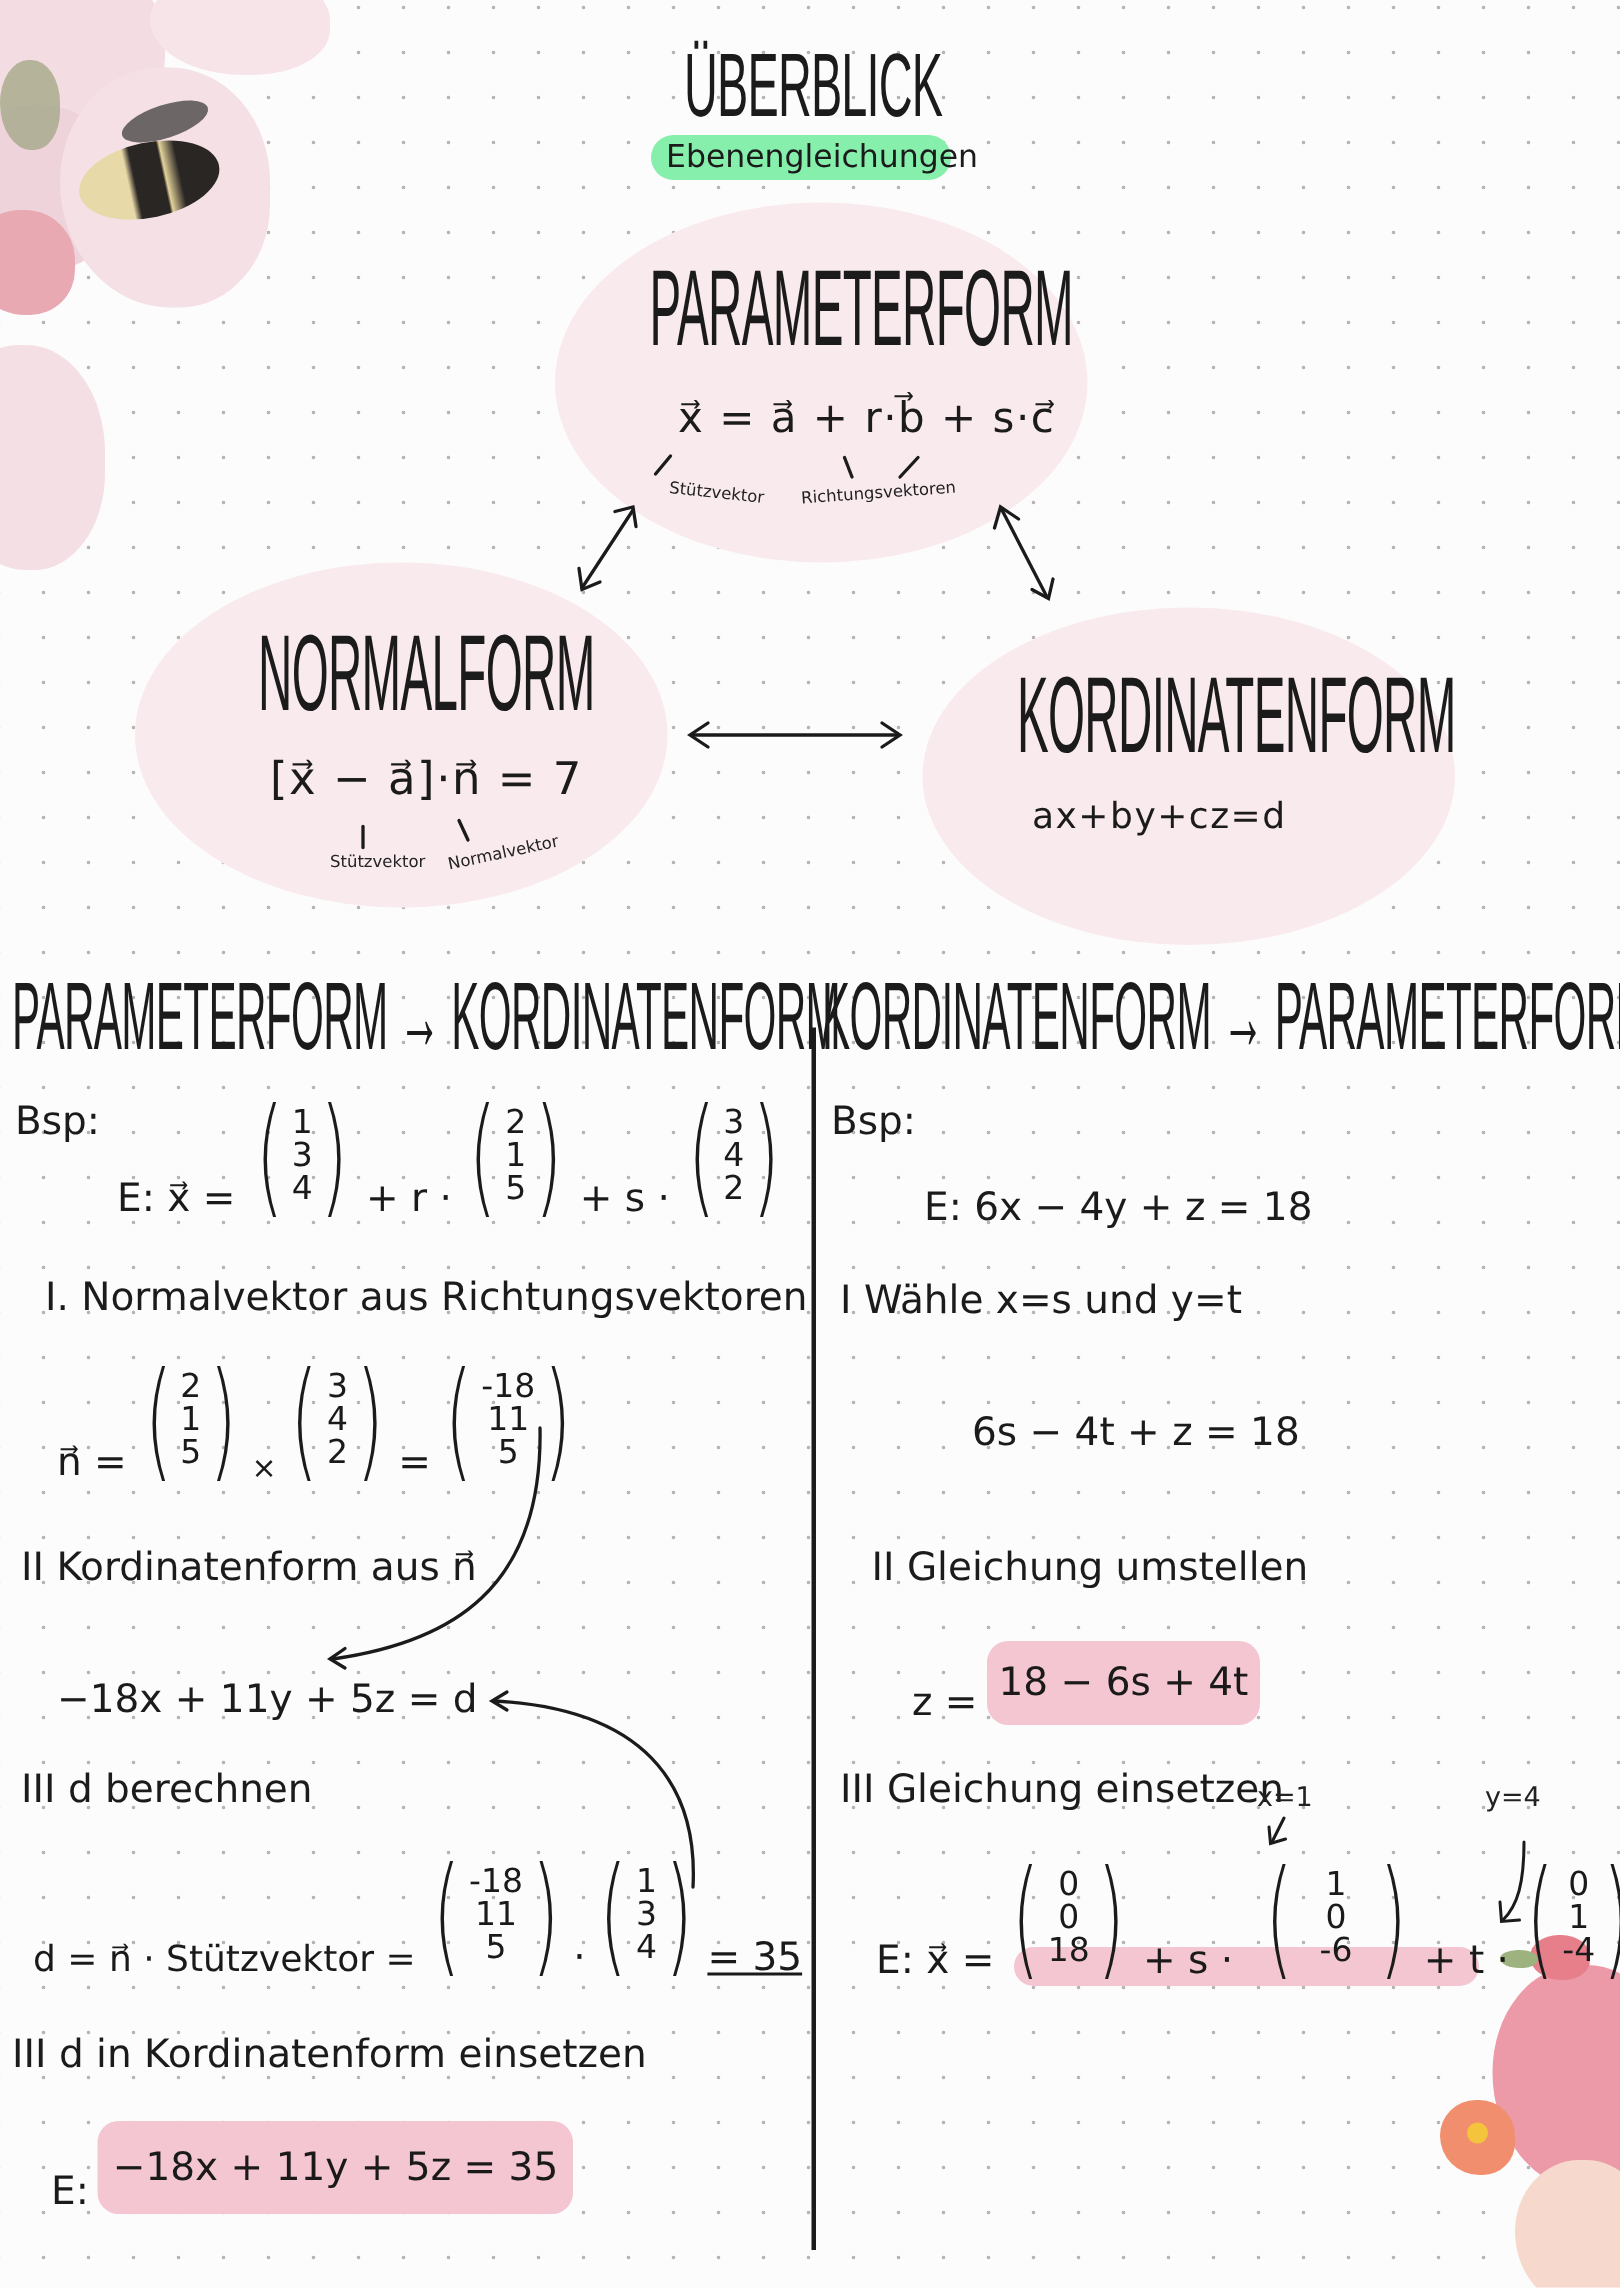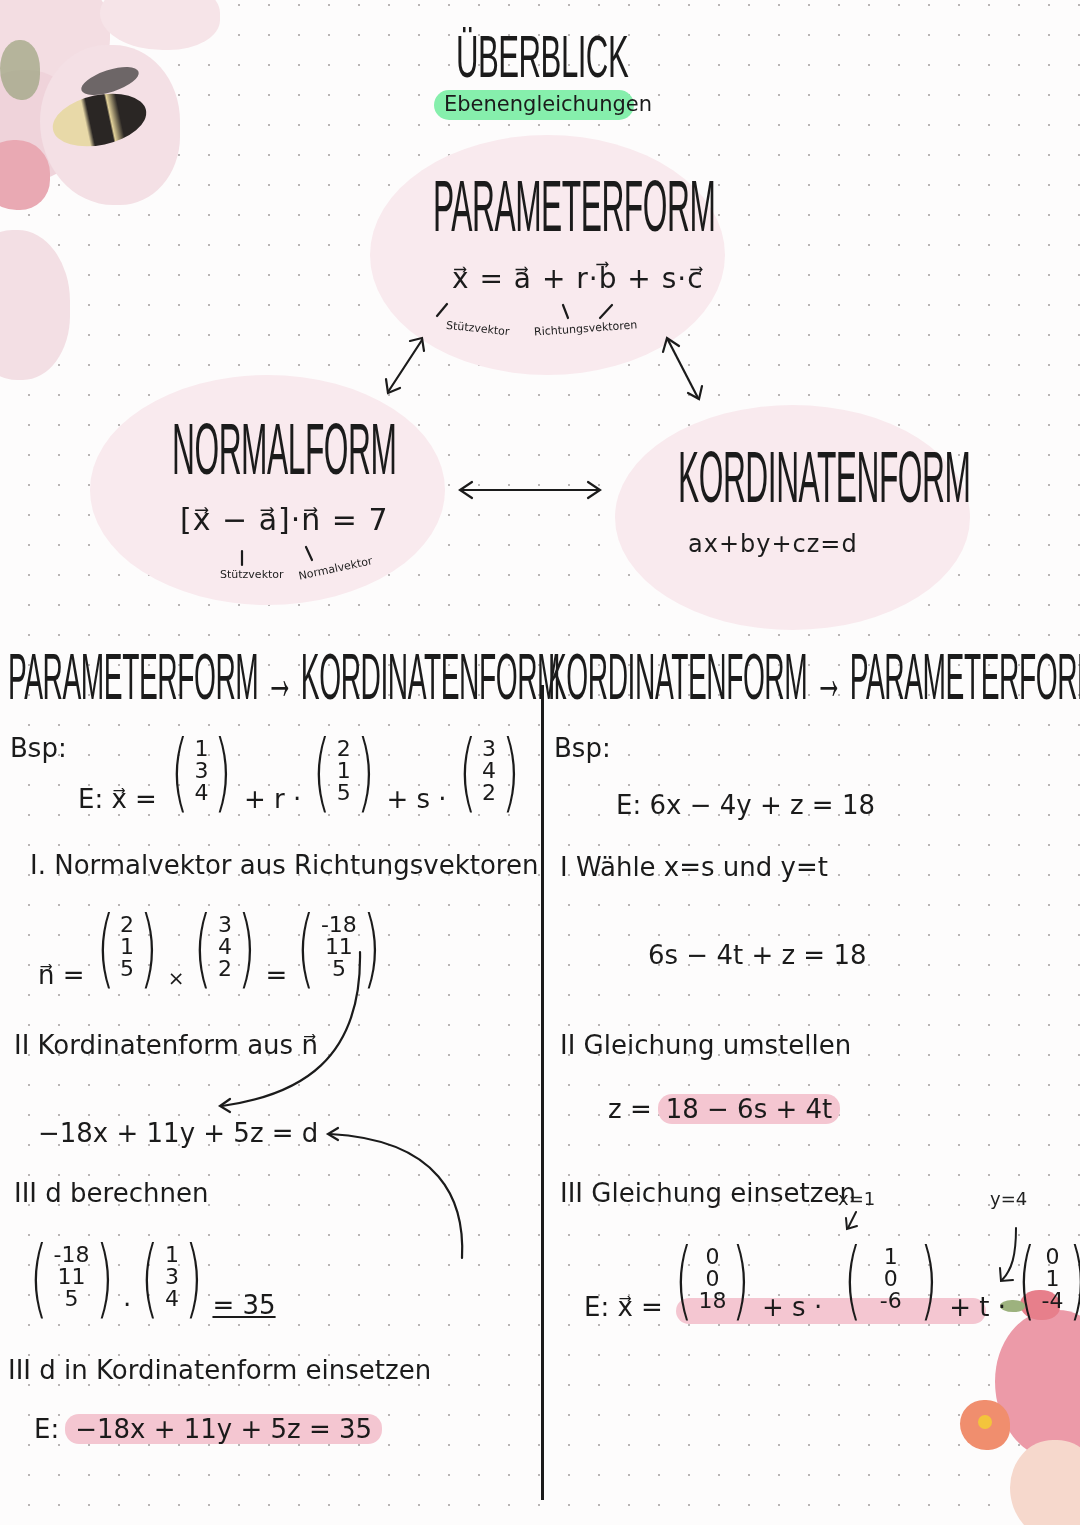--- a/index.html
+++ b/index.html
@@ -174,20 +174,21 @@
       </span>
       <span class="par">)</span>
     </span>
 </div>
 
 <div class="abs txt" style="left:14px;top:1030px;">II Kordinatenform aus n⃗</div>
 <div class="abs txt" style="left:38px;top:1118px;">−18x + 11y + 5z = d</div>
 <div class="abs txt" style="left:14px;top:1178px;">III d berechnen</div>
 
 <div class="abs row" style="left:22px;top:1234px;">
+  <span style="margin-right:4px;font-size:24px;">d = n⃗ · Stützvektor =</span>
   <span class="vec">
       <span class="par">(</span>
       <span class="col">
         <span>-18</span>
         <span>11</span>
         <span>5</span>
       </span>
       <span class="par">)</span>
     </span>
   <span style="margin:0 2px;">·</span>
@@ -199,41 +200,41 @@
         <span>4</span>
       </span>
       <span class="par">)</span>
     </span>
   <span style="margin-left:2px;text-decoration:underline;">= 35</span>
 </div>
 
 <div class="abs txt" style="left:8px;top:1355px;">III d in Kordinatenform einsetzen</div>
 <div class="abs row" style="left:34px;top:1414px;">
   <span style="margin-right:6px;">E:</span>
-  <span class="hl" style="padding:0 10px;">−18x + 11y + 5z = 35</span>
+  <span class="hl" style="padding:16px 10px;">−18x + 11y + 5z = 35</span>
 </div>
 
 <svg style="left:0;top:0;" width="540" height="1300">
   <g stroke="#1b1b1b" stroke-width="2.2" fill="none" stroke-linecap="round">
     <path d="M360 952 C 362 1060, 300 1095, 222 1106"></path>
     <polyline points="230,1099 220,1106 230,1112"></polyline>
     <path d="M462 1258 C 465 1200, 440 1140, 330 1134"></path>
     <polyline points="338,1128 328,1134 338,1140"></polyline>
   </g>
 </svg>
 
 <div class="abs cond section-title" style="left:548px;top:640px;">KORDINATENFORM → PARAMETERFORM</div>
 <div class="abs txt" style="left:554px;top:733px;">Bsp:</div>
 <div class="abs txt" style="left:616px;top:790px;">E: 6x − 4y + z = 18</div>
 <div class="abs txt" style="left:560px;top:852px;">I Wähle x=s  und y=t</div>
 <div class="abs txt" style="left:648px;top:940px;">6s − 4t + z = 18</div>
-<div class="abs txt" style="left:560px;top:1030px;">II Gleichung umstellen</div>
+<div class="abs txt" style="left:581px;top:1030px;">II Gleichung umstellen</div>
 <div class="abs row" style="left:608px;top:1094px;">
   <span style="margin-right:6px;">z =</span>
-  <span class="hl" style="padding:0 8px;">18 − 6s + 4t</span>
+  <span class="hl" style="padding:13px 8px;">18 − 6s + 4t</span>
 </div>
 <div class="abs txt" style="left:560px;top:1178px;text-align:right;">III Gleichung einsetzen</div>
 <div class="abs note" style="left:838px;top:1188px;font-size:18px;">x=1</div>
 <div class="abs note" style="left:990px;top:1188px;font-size:18px;">y=4</div>
 
 <div class="abs hl" style="left:676px;top:1298px;width:310px;height:26px;border-radius:13px;"></div>
 
 <div class="abs row" style="left:584px;top:1236px;">
   <span style="margin-right:4px;">E: x⃗ =</span>
   <span class="vec">

